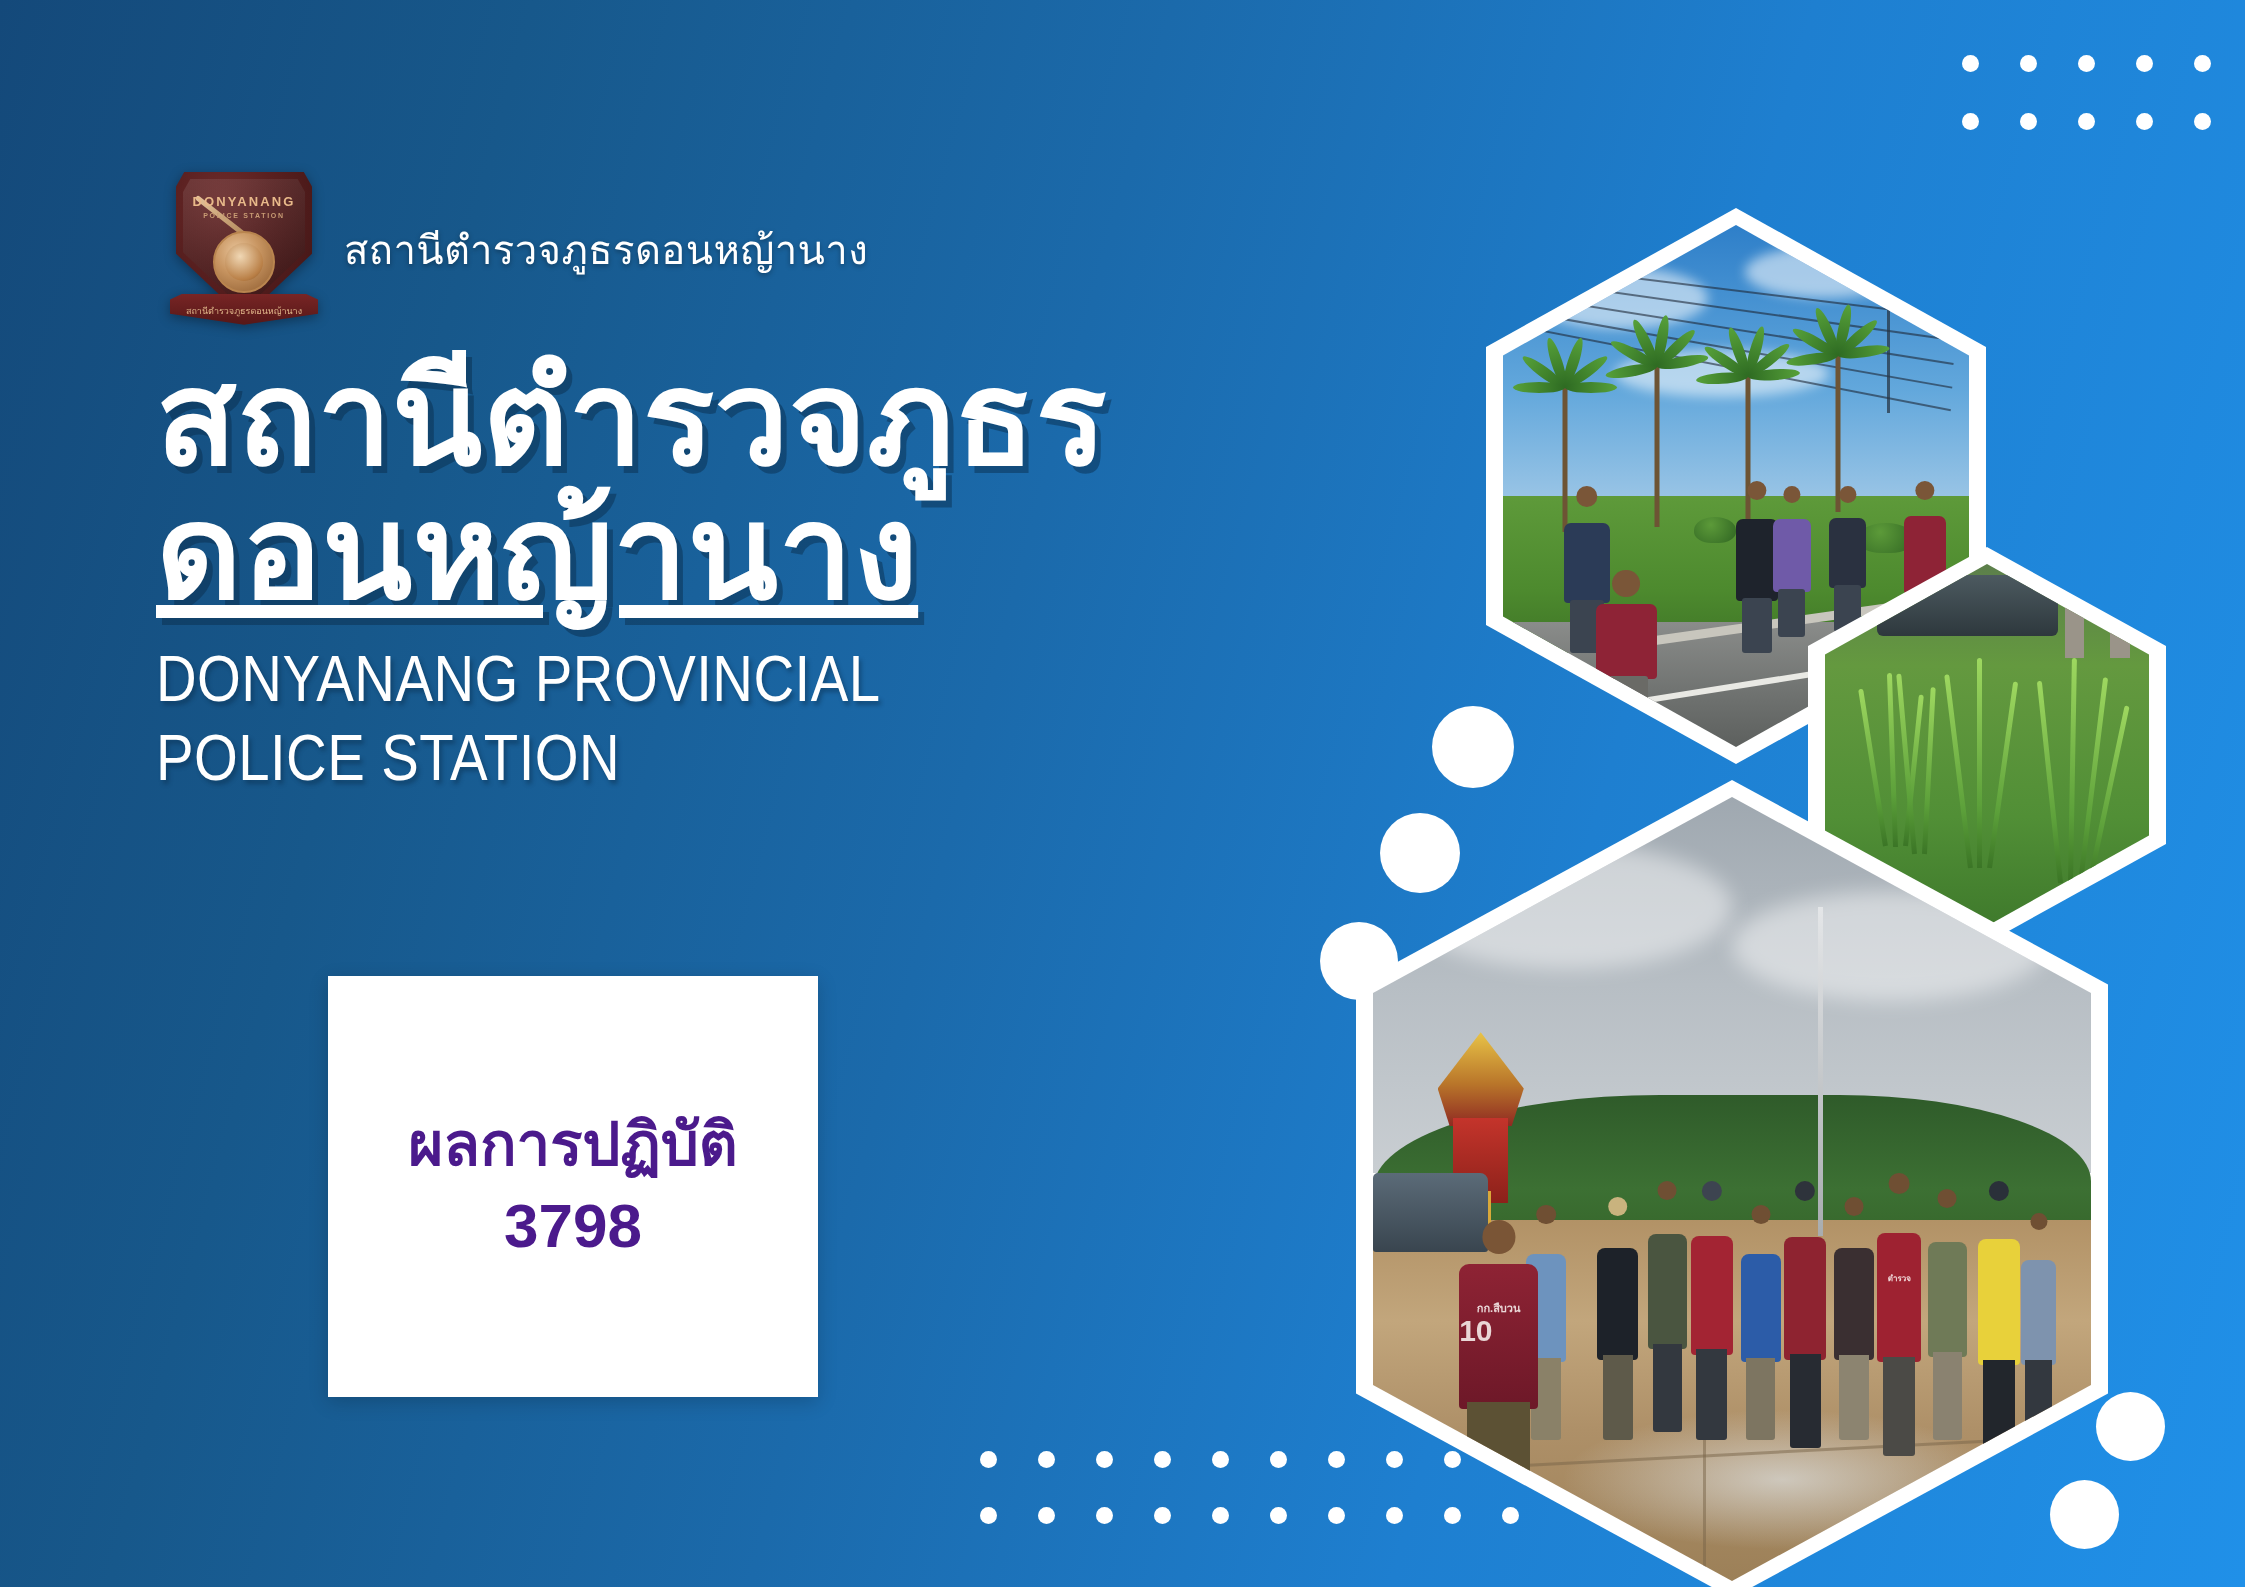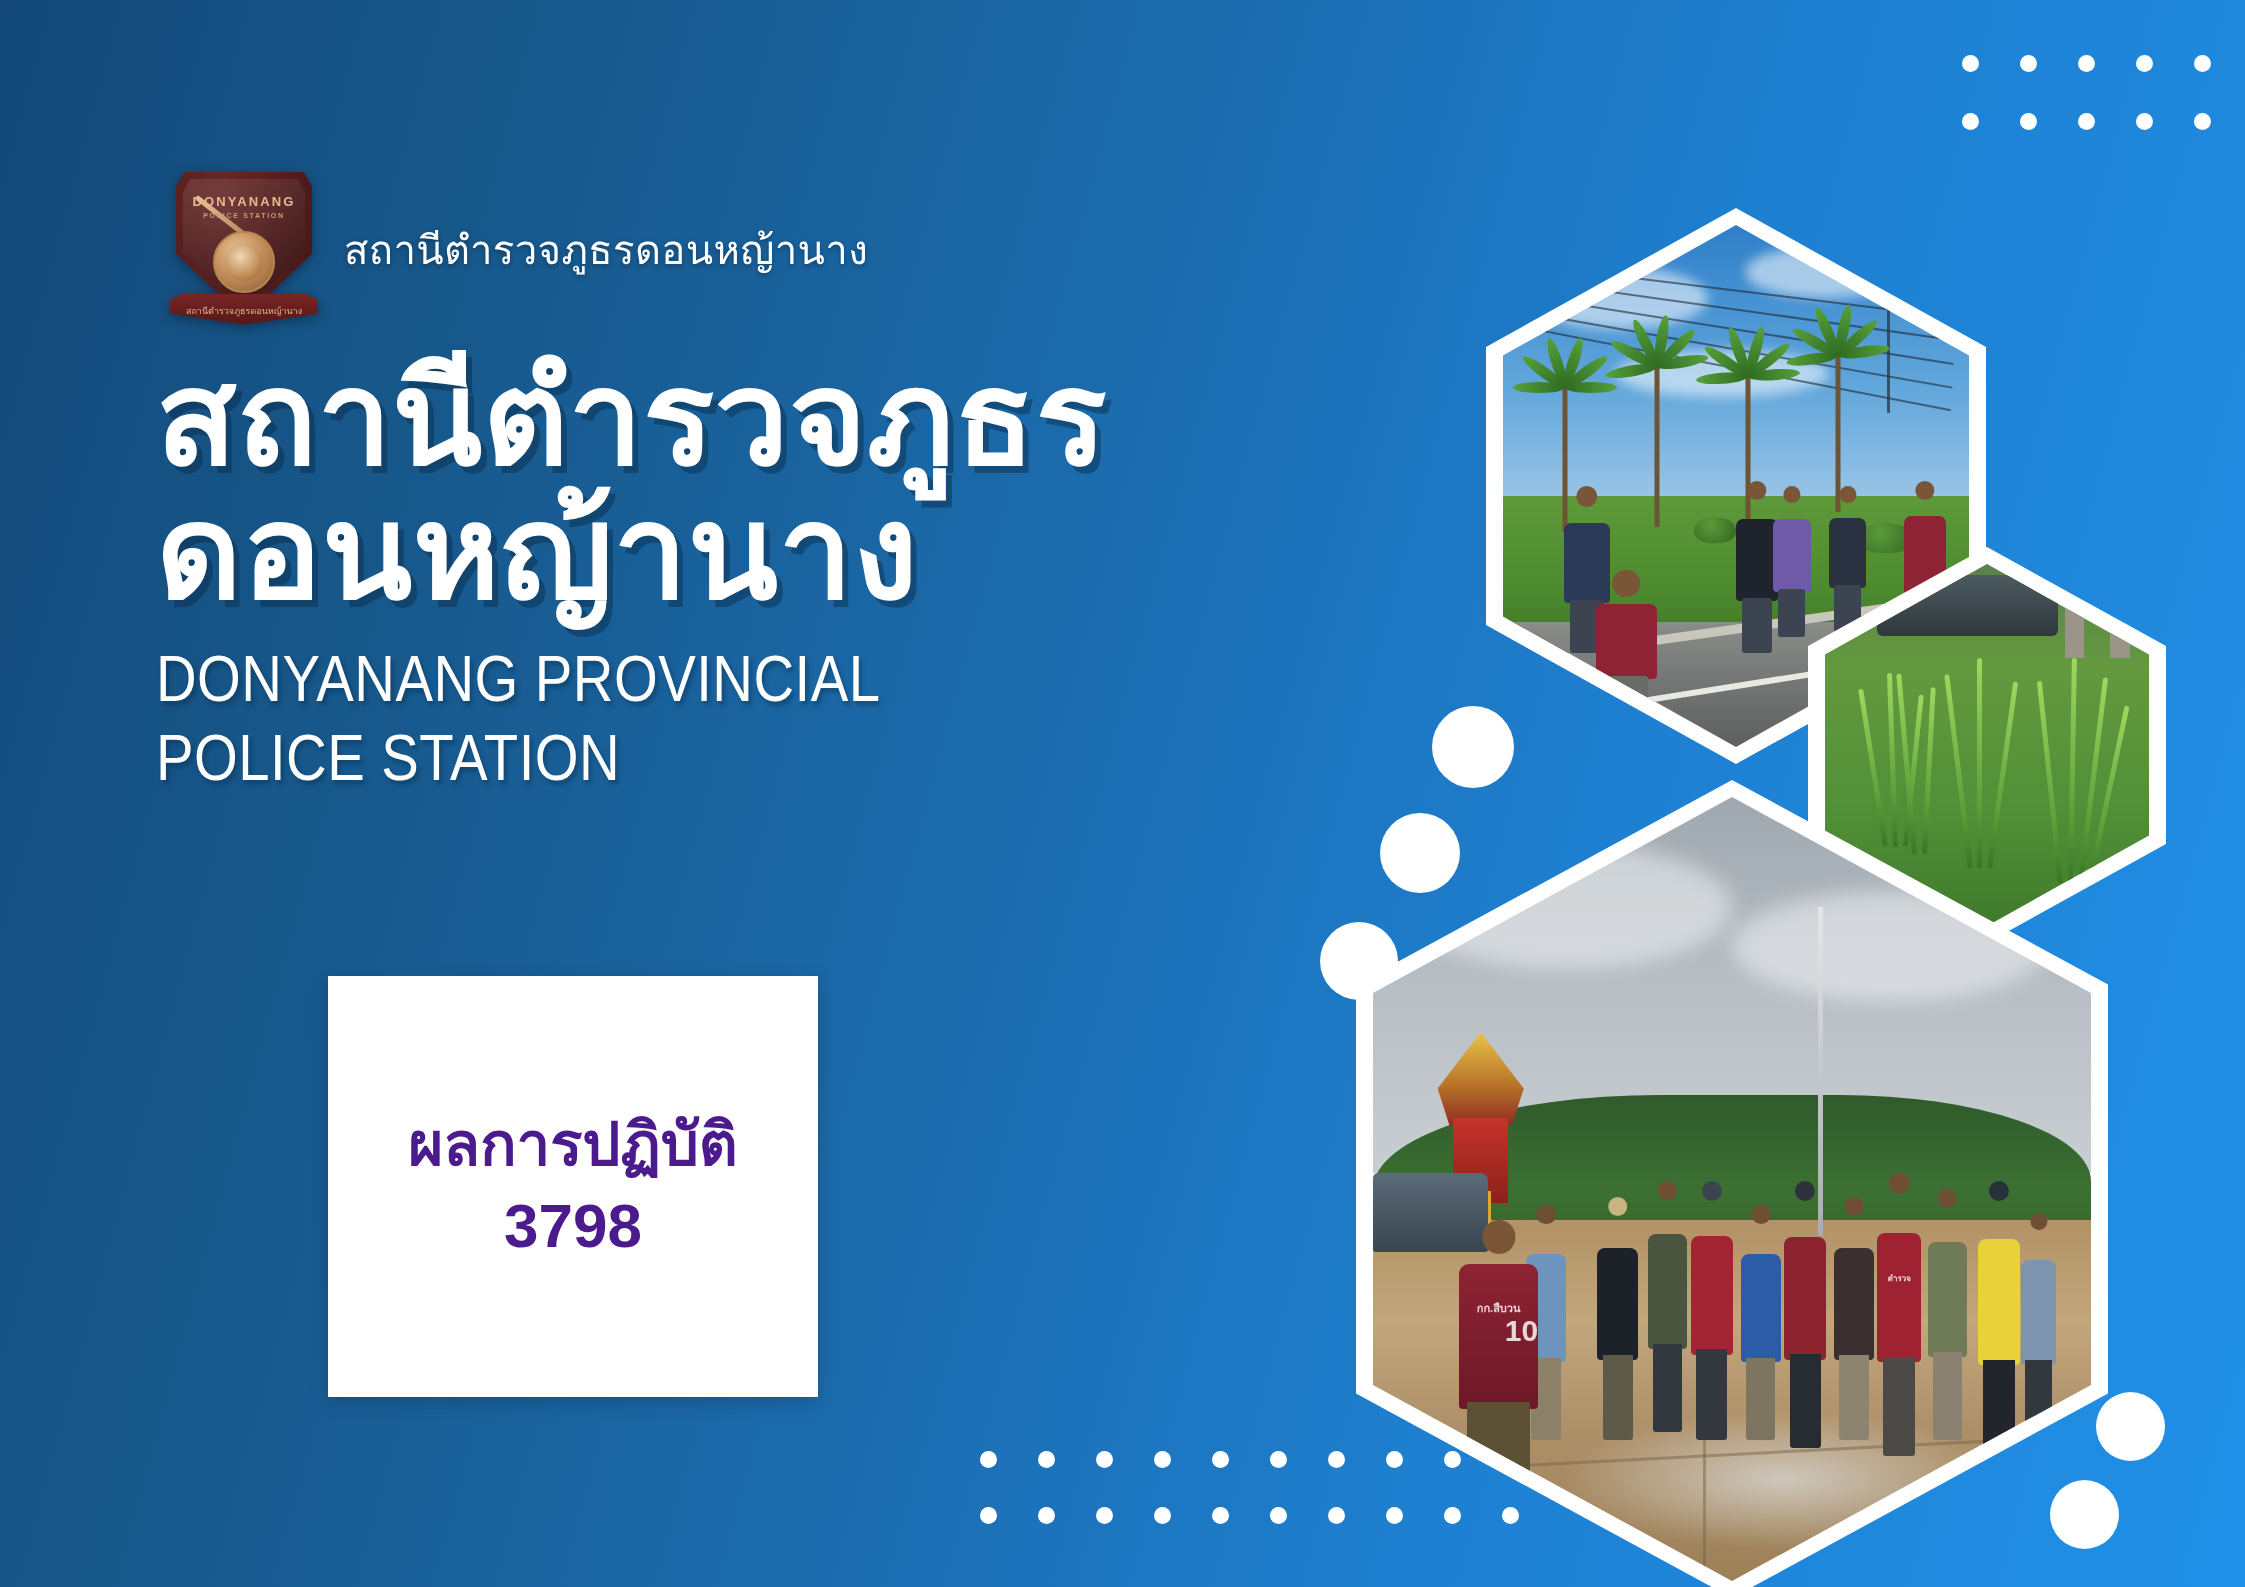--- a/index.html
+++ b/index.html
@@ -133,21 +133,21 @@
     text-shadow:5px 6px 0 rgba(8,42,72,.55);
     white-space:nowrap;
   }
   .h-white{
     font-size:132px; line-height:1.06; font-weight:700;
     color:#FFFFFF; letter-spacing:.5px;
     text-shadow:6px 7px 0 rgba(8,42,72,.45);
     white-space:nowrap;
   }
   #headline-th-2{ margin-top:4px; }
-  #headline-th-3{ margin-top:-6px; }
+  #headline-th-3{ margin-top:-6px;text-decoration:underline; }
 
   .h-en{
     font-size:64px; line-height:1.08; font-weight:400;
     color:#FFFFFF; letter-spacing:.5px;
     transform:scaleX(.88); transform-origin:left center;
     text-shadow:3px 4px 5px rgba(8,42,72,.45);
     white-space:nowrap;
   }
   #subtitle-en-1{ margin-top:22px; }
   #subtitle-en-2{ margin-top:10px; }
@@ -300,21 +300,21 @@
   .s3-front-person .legs{
     position:absolute; left:10%; bottom:0; width:80%; height:42%;
     background:#5C5134; border-radius:0 0 4px 4px;
   }
   .s3-jersey-label{
     position:absolute; left:0; right:0; top:24%;
     text-align:center; font-size:11px; color:#E9D6D6; font-weight:700;
   }
   .s3-jersey-num{
     position:absolute; left:0; right:0; top:36%;
-    text-align:right; font-size:30px; color:#E9D6D6; font-weight:700; line-height:1;
+    text-align:left; font-size:30px; color:#E9D6D6; font-weight:700; line-height:1;
   }
   .s3-badge-text{
     position:absolute; left:0; right:0; top:30%;
     text-align:center; font-size:8px; color:#F2DADA; font-weight:700;
   }
 </style>
 </head>
 <body>
 
 <div id="stage">

